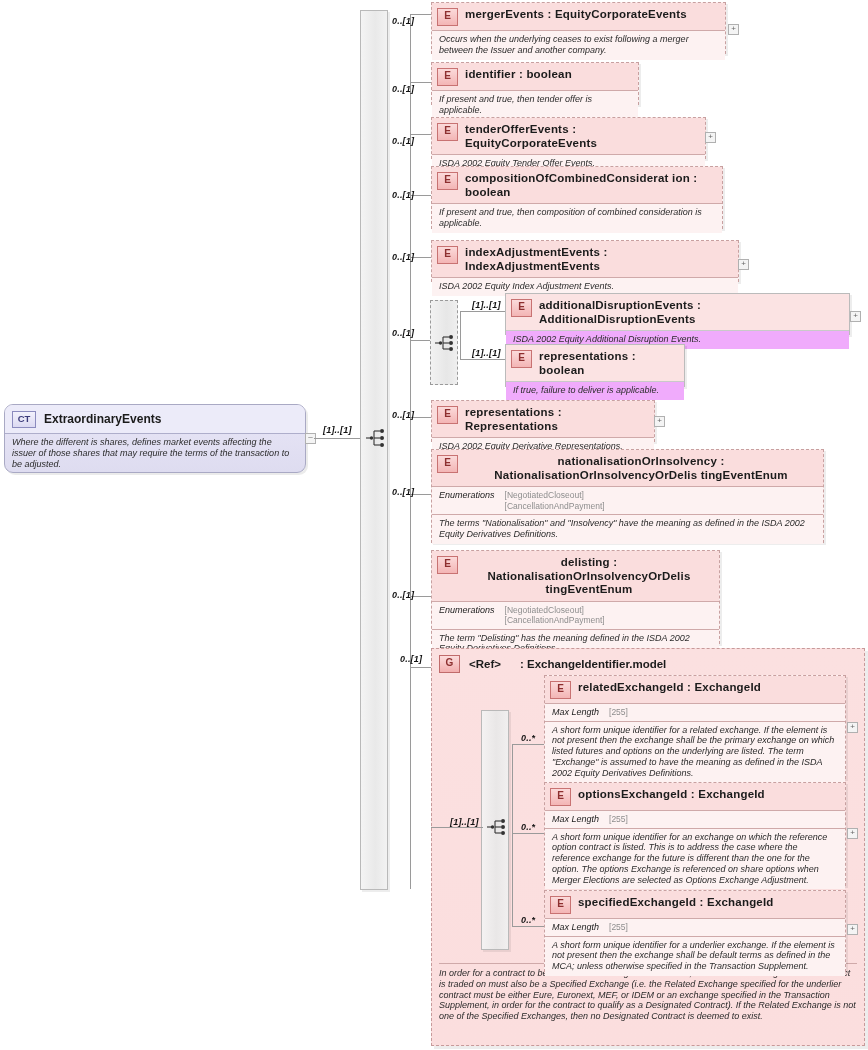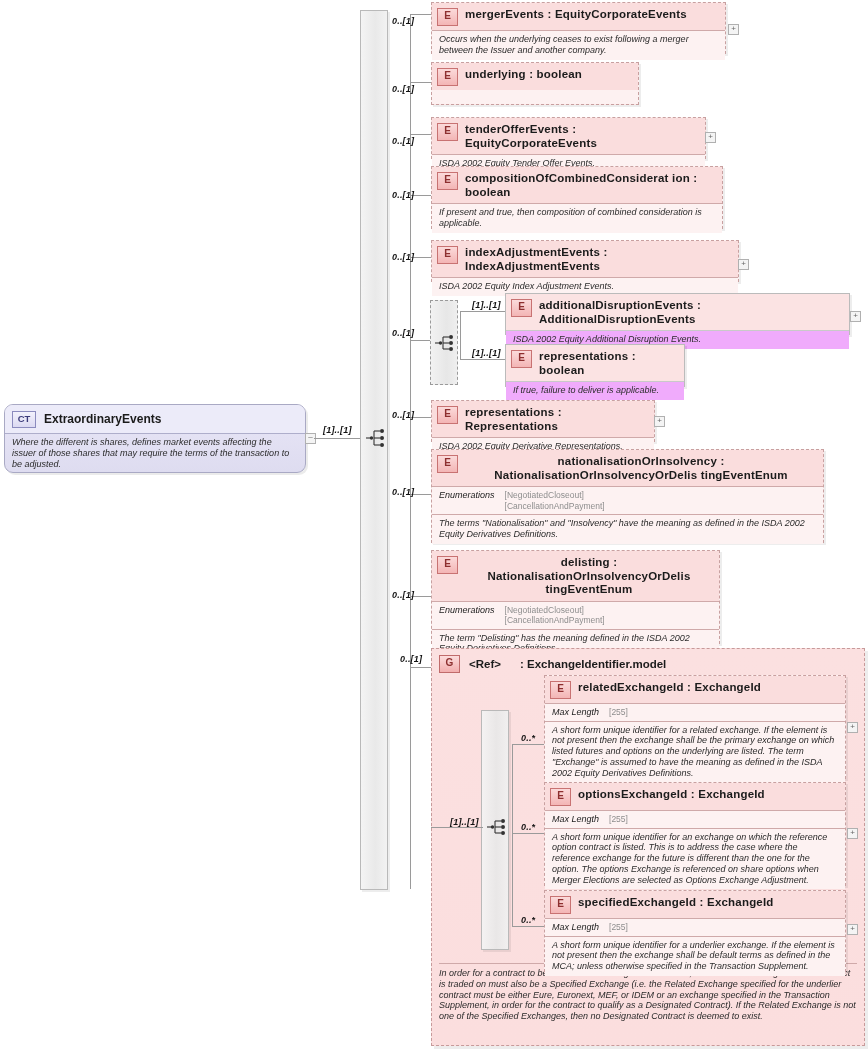--- a/index.html
+++ b/index.html
@@ -167,23 +167,24 @@
   </div>
   <div class="desc">Occurs when the underlying ceases to exist following a merger between the Issuer and another company.</div>
 </div>
 <div class="plus" style="left:728px;top:24px;"></div>
 
 <div class="card" style="left:392px;top:84px;">0..[1]</div>
 <div class="node" style="left:431px;top:62px;width:208px;height:43px;">
   <div class="hdr">
     <span class="badge">E</span>
     <span class="title">
-      <span>underlying</span> : <span class="ty">boolean</span>
-    </span>
-  </div>
+      <span>identifier</span> : <span class="ty">boolean</span>
+    </span>
+  </div>
+  <div class="desc">If present and true, then tender offer is applicable.</div>
 </div>
 
 <div class="card" style="left:392px;top:136px;">0..[1]</div>
 <div class="node" style="left:431px;top:117px;width:275px;height:42px;">
   <div class="hdr">
     <span class="badge">E</span>
     <span class="title">
       <span>tenderOfferEvents</span> : <span class="ty">EquityCorporateEvents</span>
     </span>
   </div>

